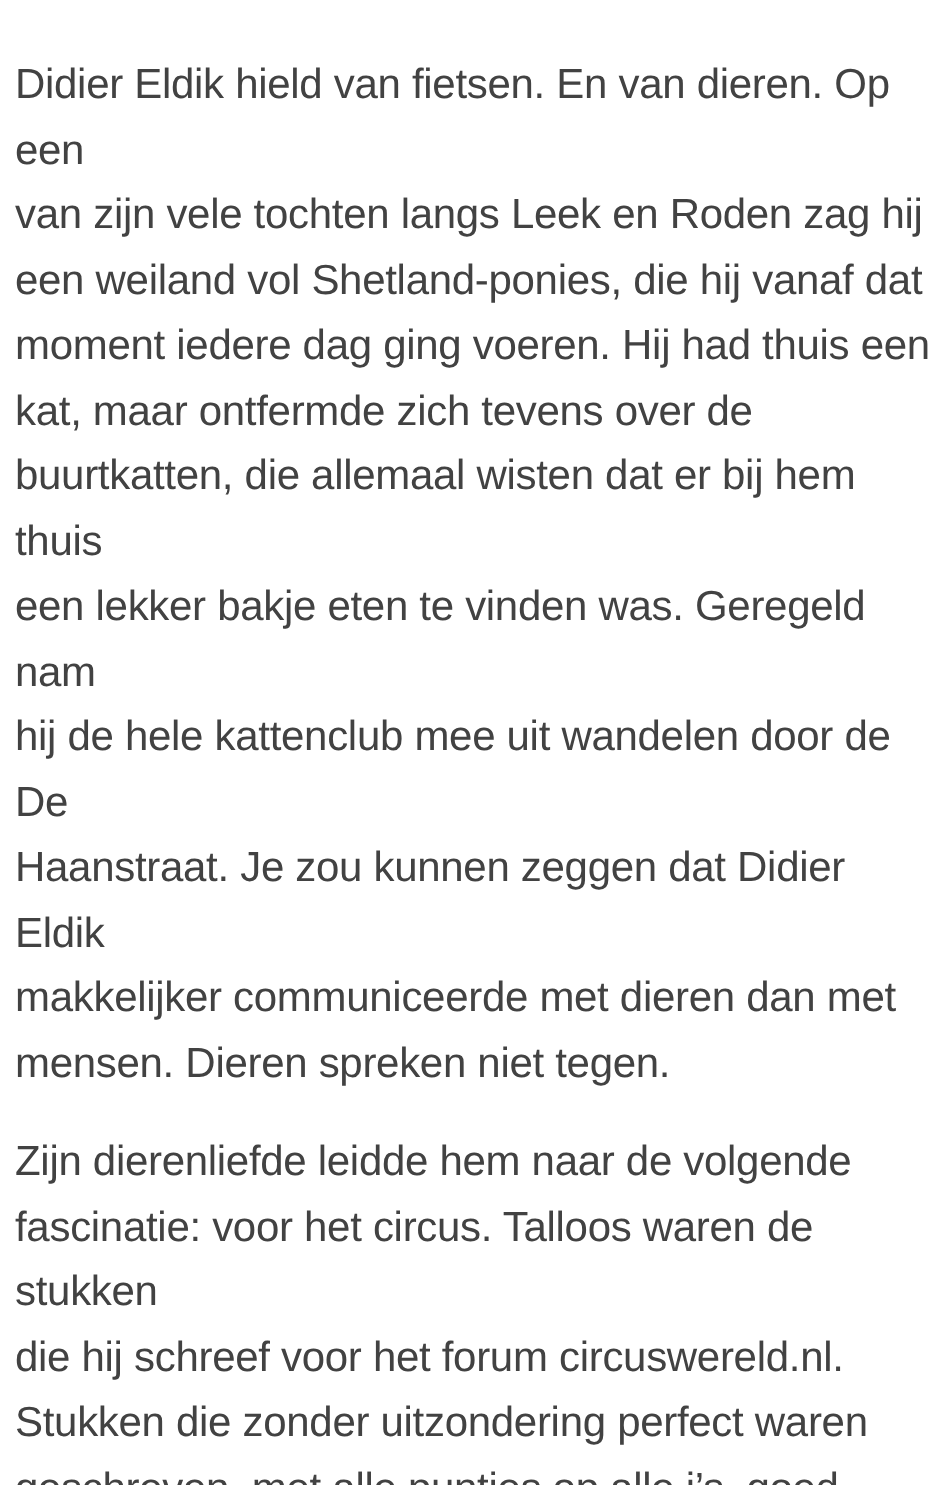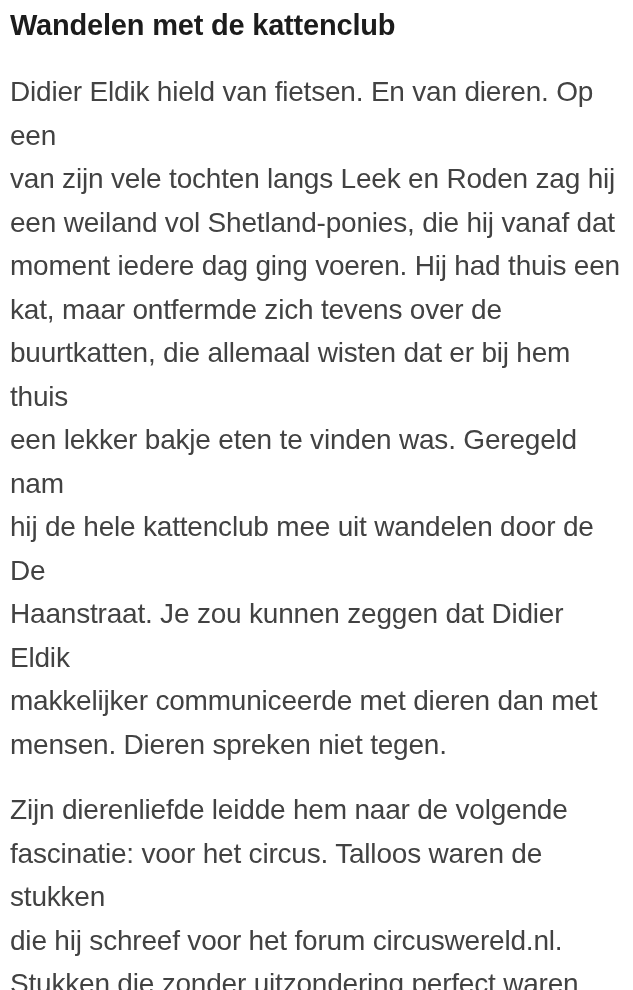--- a/index.html
+++ b/index.html
@@ -36,21 +36,20 @@
     color: #424242;
     white-space: pre-line; 
   }
   .para-first { margin-top: 28px; }
   .para-next  { margin-top: 22px; }
 </style>
 </head>
 <body>
 
 <main class="page">
-  <h1 class="title">Wandelen met de kattenclub</h1>
 
   <p class="para para-first">Didier Eldik hield van fietsen. En van dieren. Op een
 van zijn vele tochten langs Leek en Roden zag hij
 een weiland vol Shetland-ponies, die hij vanaf dat
 moment iedere dag ging voeren. Hij had thuis een
 kat, maar ontfermde zich tevens over de
 buurtkatten, die allemaal wisten dat er bij hem thuis
 een lekker bakje eten te vinden was. Geregeld nam
 hij de hele kattenclub mee uit wandelen door de De
 Haanstraat. Je zou kunnen zeggen dat Didier Eldik

